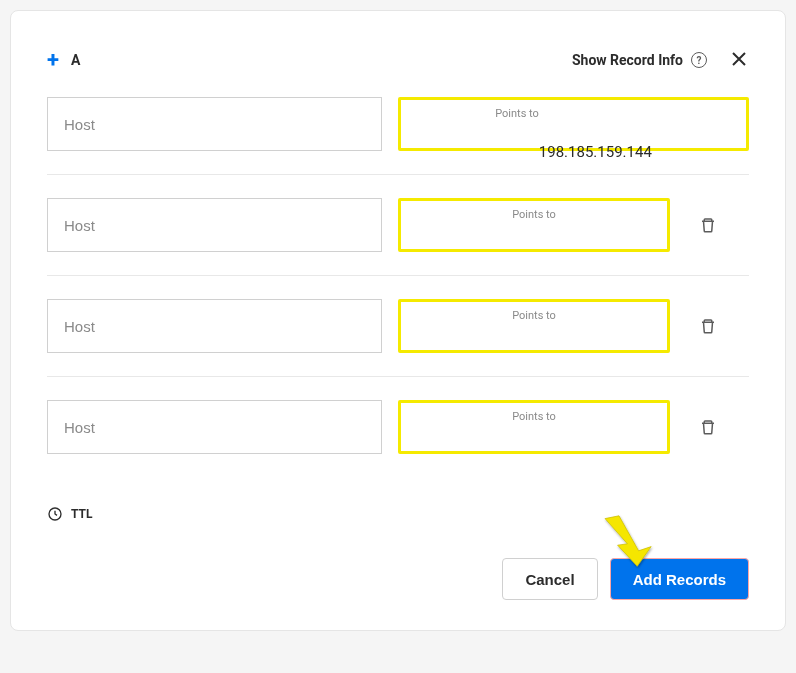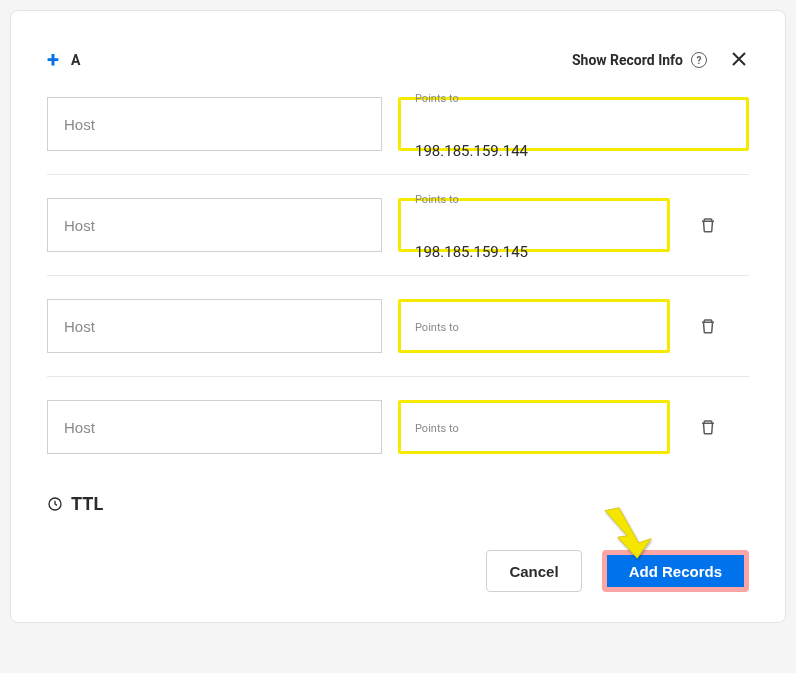--- a/index.html
+++ b/index.html
@@ -102,21 +102,21 @@
     .host-field input::placeholder {
       color: #8a8a8a;
     }
     .points-field {
       flex: 1;
       height: 54px;
       border: 3px solid #f5ea00;
       border-radius: 2px;
       padding: 7px 14px 4px 14px;
       display: flex;
-      flex-direction: column;
+      flex-direction: row;
       justify-content: center;
     }
     .points-field.narrow {
       max-width: 272px;
     }
     .points-label {
       font-size: 11px;
       color: #8a8a8a;
       margin-bottom: 1px;
     }
@@ -136,63 +136,63 @@
       margin-left: 10px;
     }
     .trash-icon svg {
       width: 18px;
       height: 20px;
     }
     .ttl-row {
       display: flex;
       align-items: center;
       gap: 8px;
-      margin-top: 16px;
-      font-size: 18px;
+      margin-top: 29px;
+      font-size: 12px;
       color: #2c2c2c;
     }
     .clock-icon {
       display: inline-flex;
     }
     .clock-icon svg {
       width: 16px;
       height: 16px;
     }
     .ttl-label {
       font-weight: 700;
     }
     .ttl-text {
       color: #6a6a6a;
       margin-left: -4px;
     }
     .footer-row {
       display: flex;
       justify-content: flex-end;
-      gap: 20px;
+      gap: 12px;
       margin-top: 36px;
       position: relative;
     }
     .btn {
       height: 42px;
       padding: 0 22px;
       border-radius: 4px;
       font-size: 15px;
       font-weight: 600;
       cursor: pointer;
       display: flex;
       align-items: center;
     }
     .btn-cancel {
       background: #fff;
       border: 1px solid #d0d0d0;
       color: #2c2c2c;
     }
     .btn-primary {
       background: #0073ec;
-      border: 5px solid #fca5a5;
+      border: 1px solid #fca5a5;
       color: #fff;
     }
     .arrow-annotation {
       position: absolute;
       top: -52px;
       right: 88px;
       pointer-events: none;
     }
     .arrow-annotation svg {
       width: 70px;
@@ -229,21 +229,20 @@
       <div class="points-value">198.185.159.144</div>
     </div>
   </div>
 
   <div class="record-row with-divider">
     <div class="host-field">
       <input type="text" placeholder="Host" style="">
     </div>
     <div class="points-field narrow">
       <div class="points-label">Points to</div>
-      <div class="points-value">198.185.159.145</div>
     </div>
     <span class="trash-icon">
       <svg viewBox="0 0 24 24" fill="none" stroke="#5c5c5c" stroke-width="2">
           <path d="M4 7h16"></path>
           <path d="M7 7V5a1 1 0 011-1h8a1 1 0 011 1v2"></path>
           <path d="M6 7l1 13a1 1 0 001 1h8a1 1 0 001-1l1-13"></path>
         </svg>
     </span>
   </div>
 

